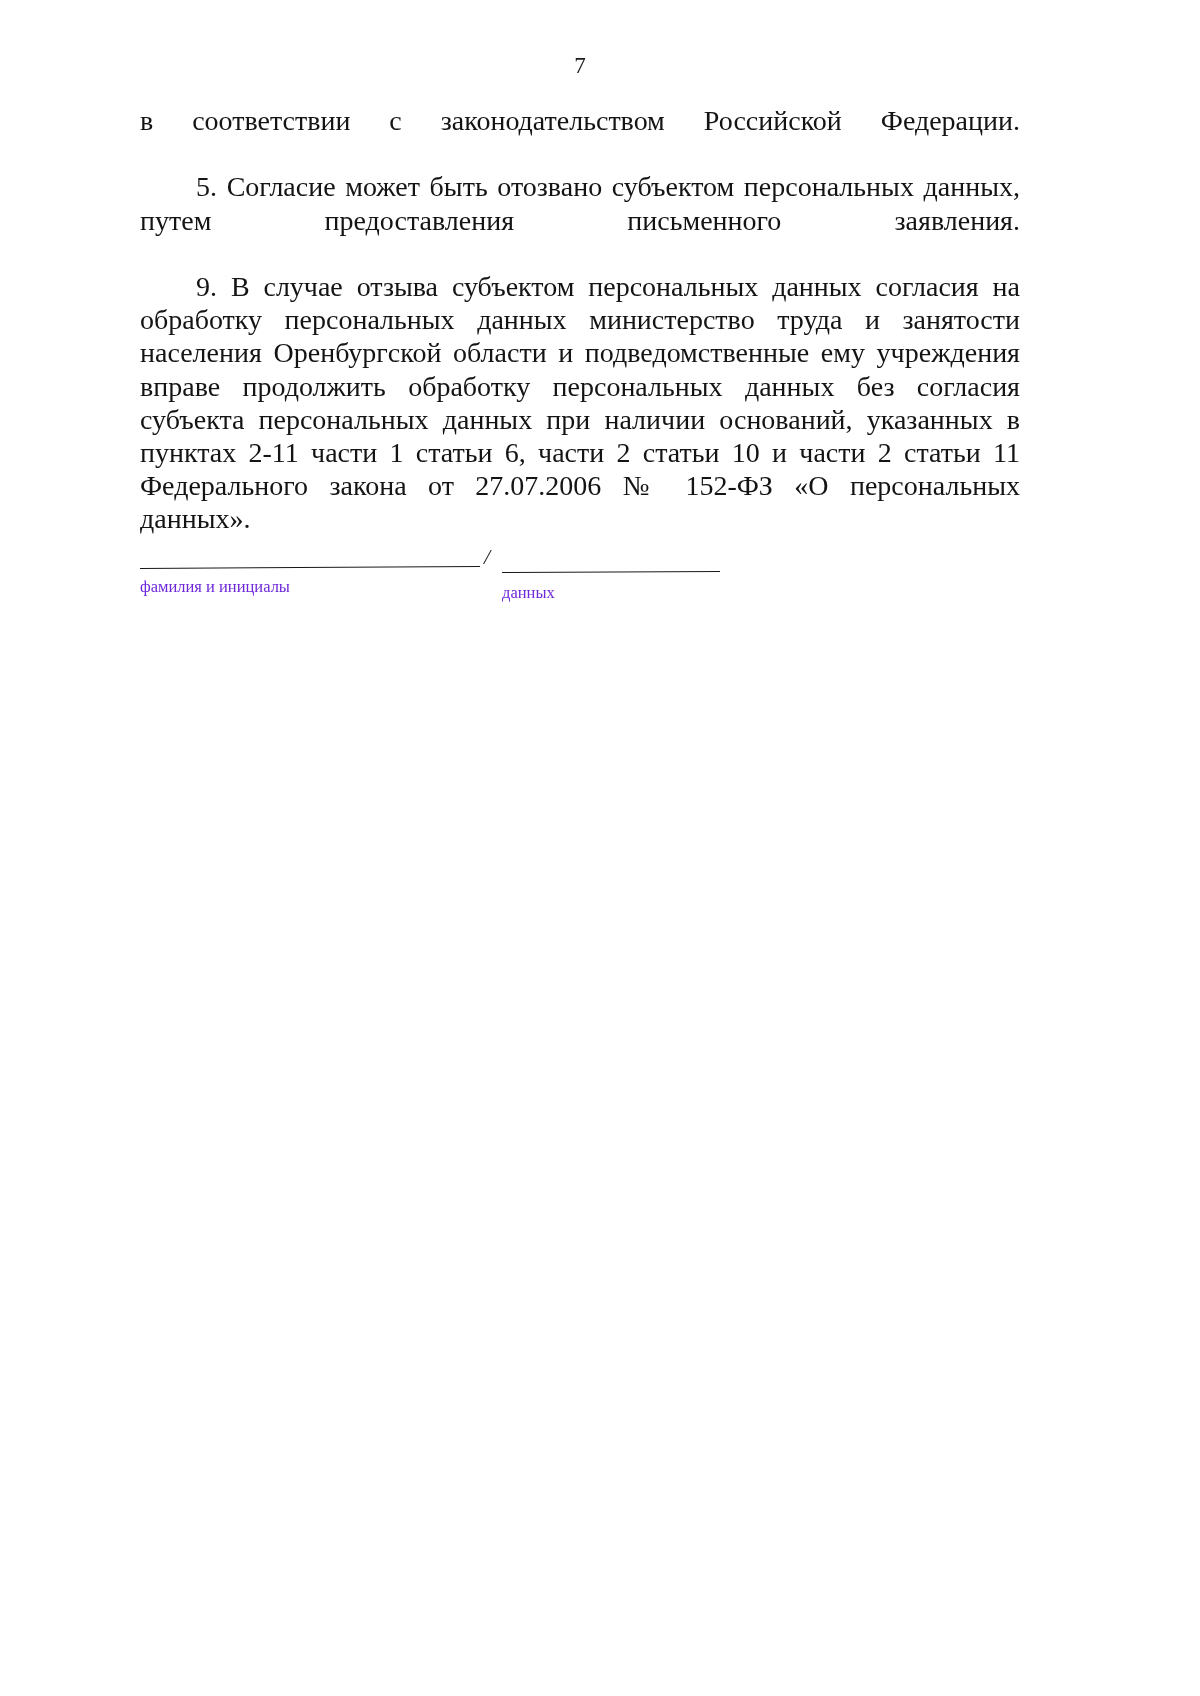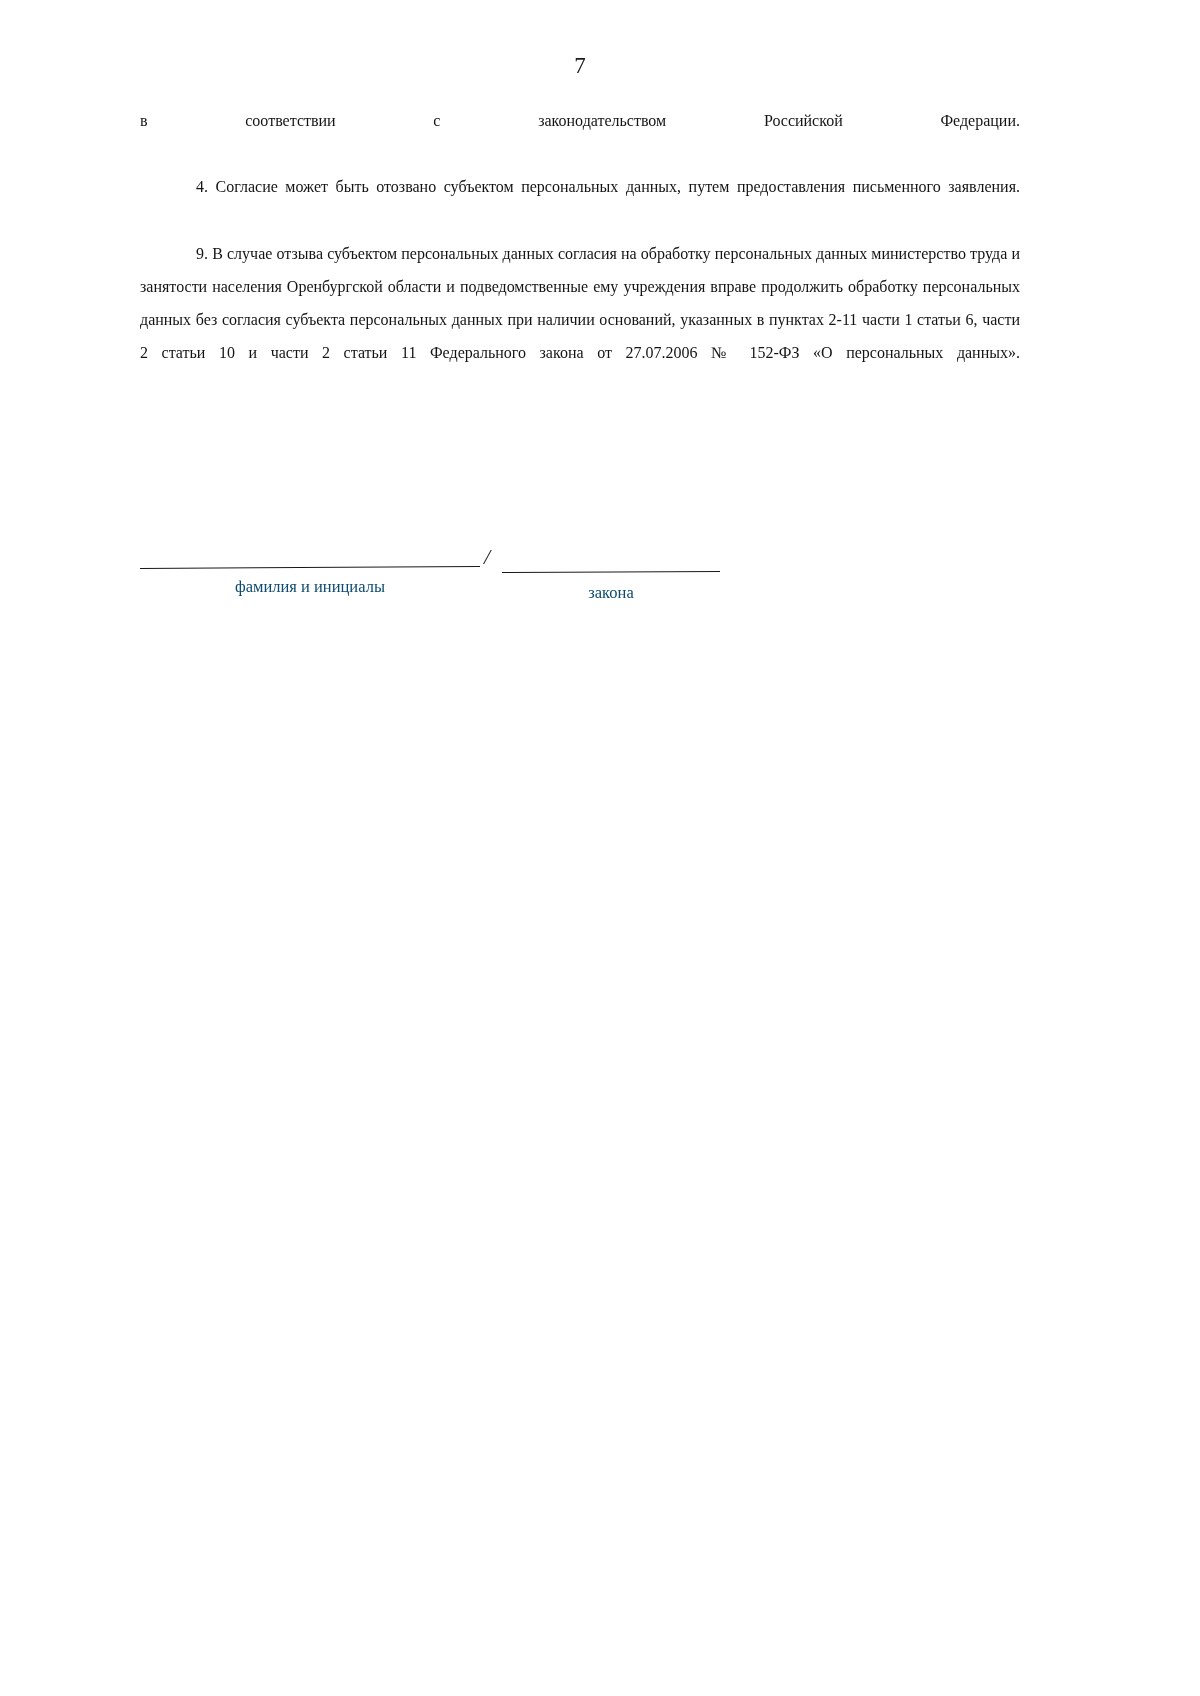--- a/index.html
+++ b/index.html
@@ -42,21 +42,21 @@
   .body-block {
     position: absolute;
     top: 104px;
     left: 140px;
     width: 880px;
   }
 
   p.para {
     margin: 0;
     padding: 0;
-    font-size: 16px;
+    font-size: 28px;
     line-height: 33.2px;
     text-align: justify;
     text-justify: inter-word;
     color: #141414;
     -webkit-font-smoothing: none;
   }
 
   p.para.indent {
     text-indent: 56px;
   }
@@ -111,22 +111,21 @@
     line-height: 1;
     color: #2a2a2a;
     font-style: italic;
     font-family: "Liberation Serif", serif;
   }
 
   .sig-caption {
     position: absolute;
     font-size: 16.5px;
     line-height: 1.1;
-    color: #0c4a6e;
-    text-align: center;
+    color: #6d28d9;
     white-space: nowrap;
   }
 
   .sig-caption.name-caption {
     left: 0;
     top: 22px;
     width: 340px;
   }
 
   .sig-caption.sign-caption {
@@ -139,35 +138,35 @@
 <body>
 
 <div class="page">
 
   <div class="page-header">7</div>
 
   <div class="body-block">
 
     <p class="para cont">в соответствии с законодательством Российской Федерации.</p>
 
-    <p class="para indent">4. Согласие может быть отозвано субъектом персональных данных, путем предоставления письменного заявления.</p>
+    <p class="para indent">5. Согласие может быть отозвано субъектом персональных данных, путем предоставления письменного заявления.</p>
 
     <p class="para indent">9. В случае отзыва субъектом персональных данных согласия на обработку персональных данных министерство труда и занятости населения Оренбургской области и подведомственные ему учреждения вправе продолжить обработку персональных данных без согласия субъекта персональных данных при наличии оснований, указанных в пунктах 2-11 части 1 статьи 6, части 2 статьи 10 и части 2 статьи 11 Федерального закона от 27.07.2006 № 152-ФЗ «О персональных данных».</p>
 
 
 
   </div>
 
   <div class="signature-block">
 
     <div class="sig-rule name-rule"></div>
 
     <div class="sig-slash">/</div>
 
     <div class="sig-rule sign-rule"></div>
 
     <div class="sig-caption name-caption">фамилия и инициалы</div>
 
-    <div class="sig-caption sign-caption">закона</div>
+    <div class="sig-caption sign-caption">данных</div>
 
   </div>
 
 </div>
 
 </body></html>

